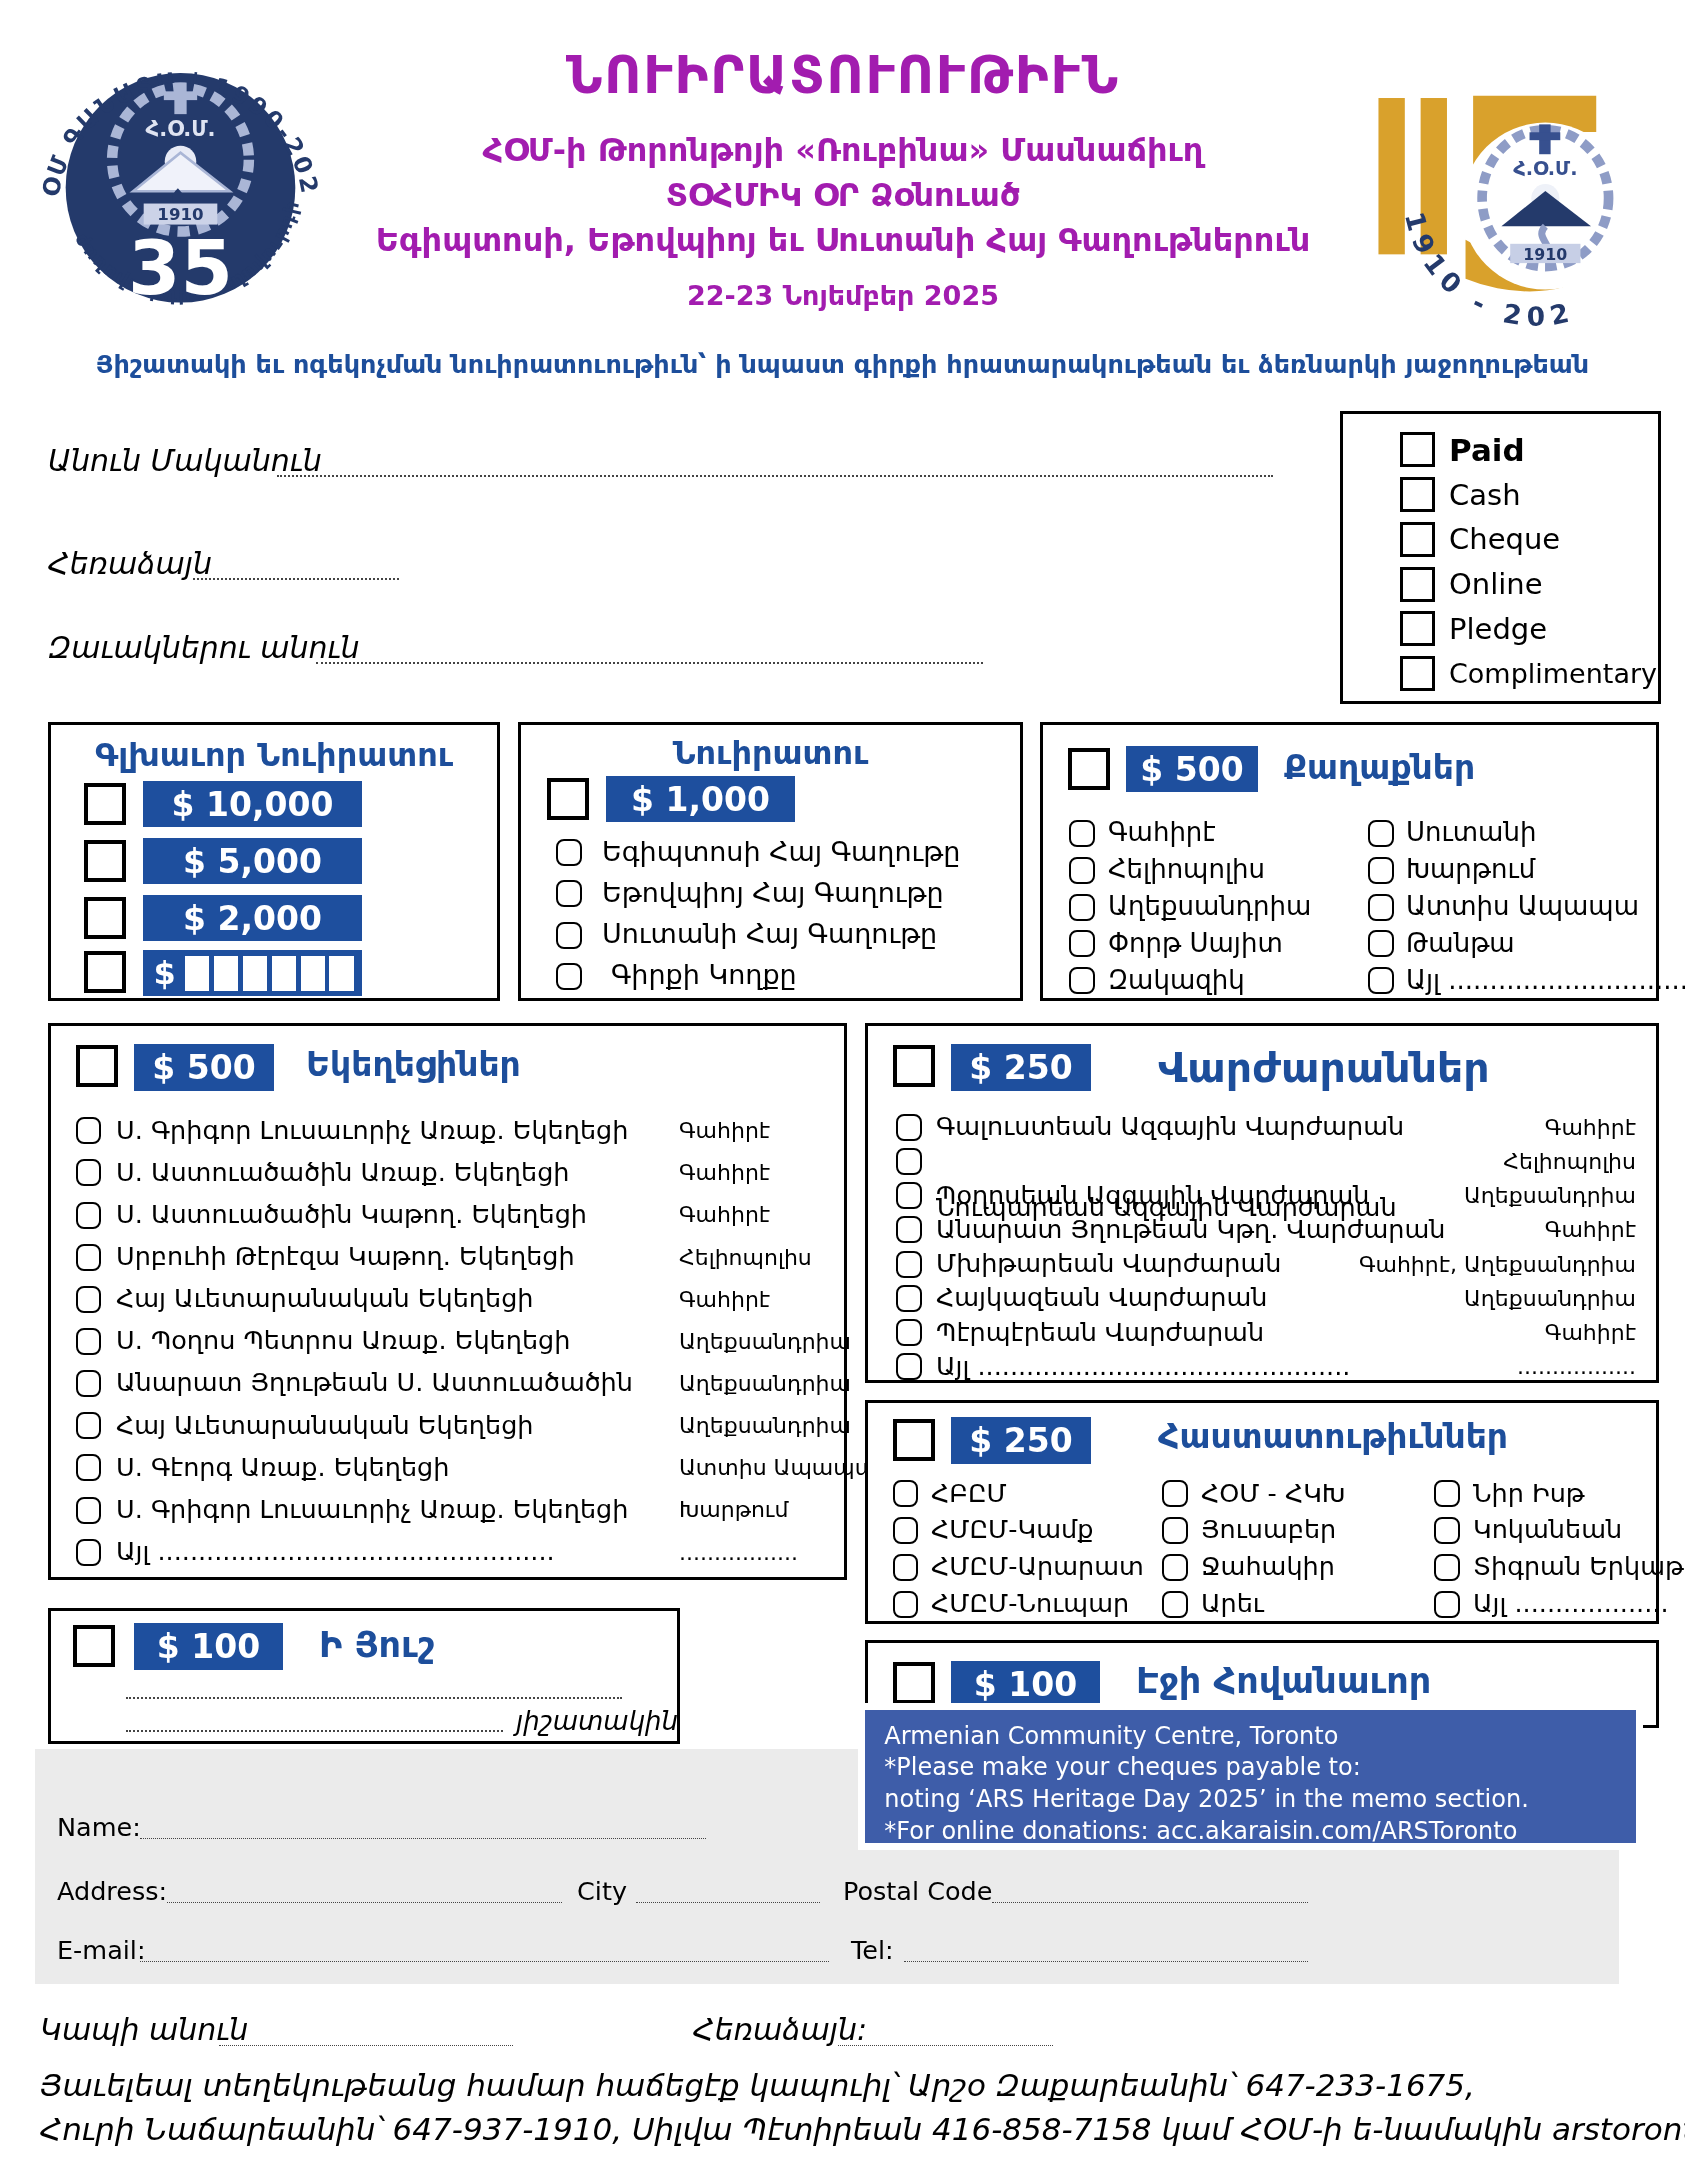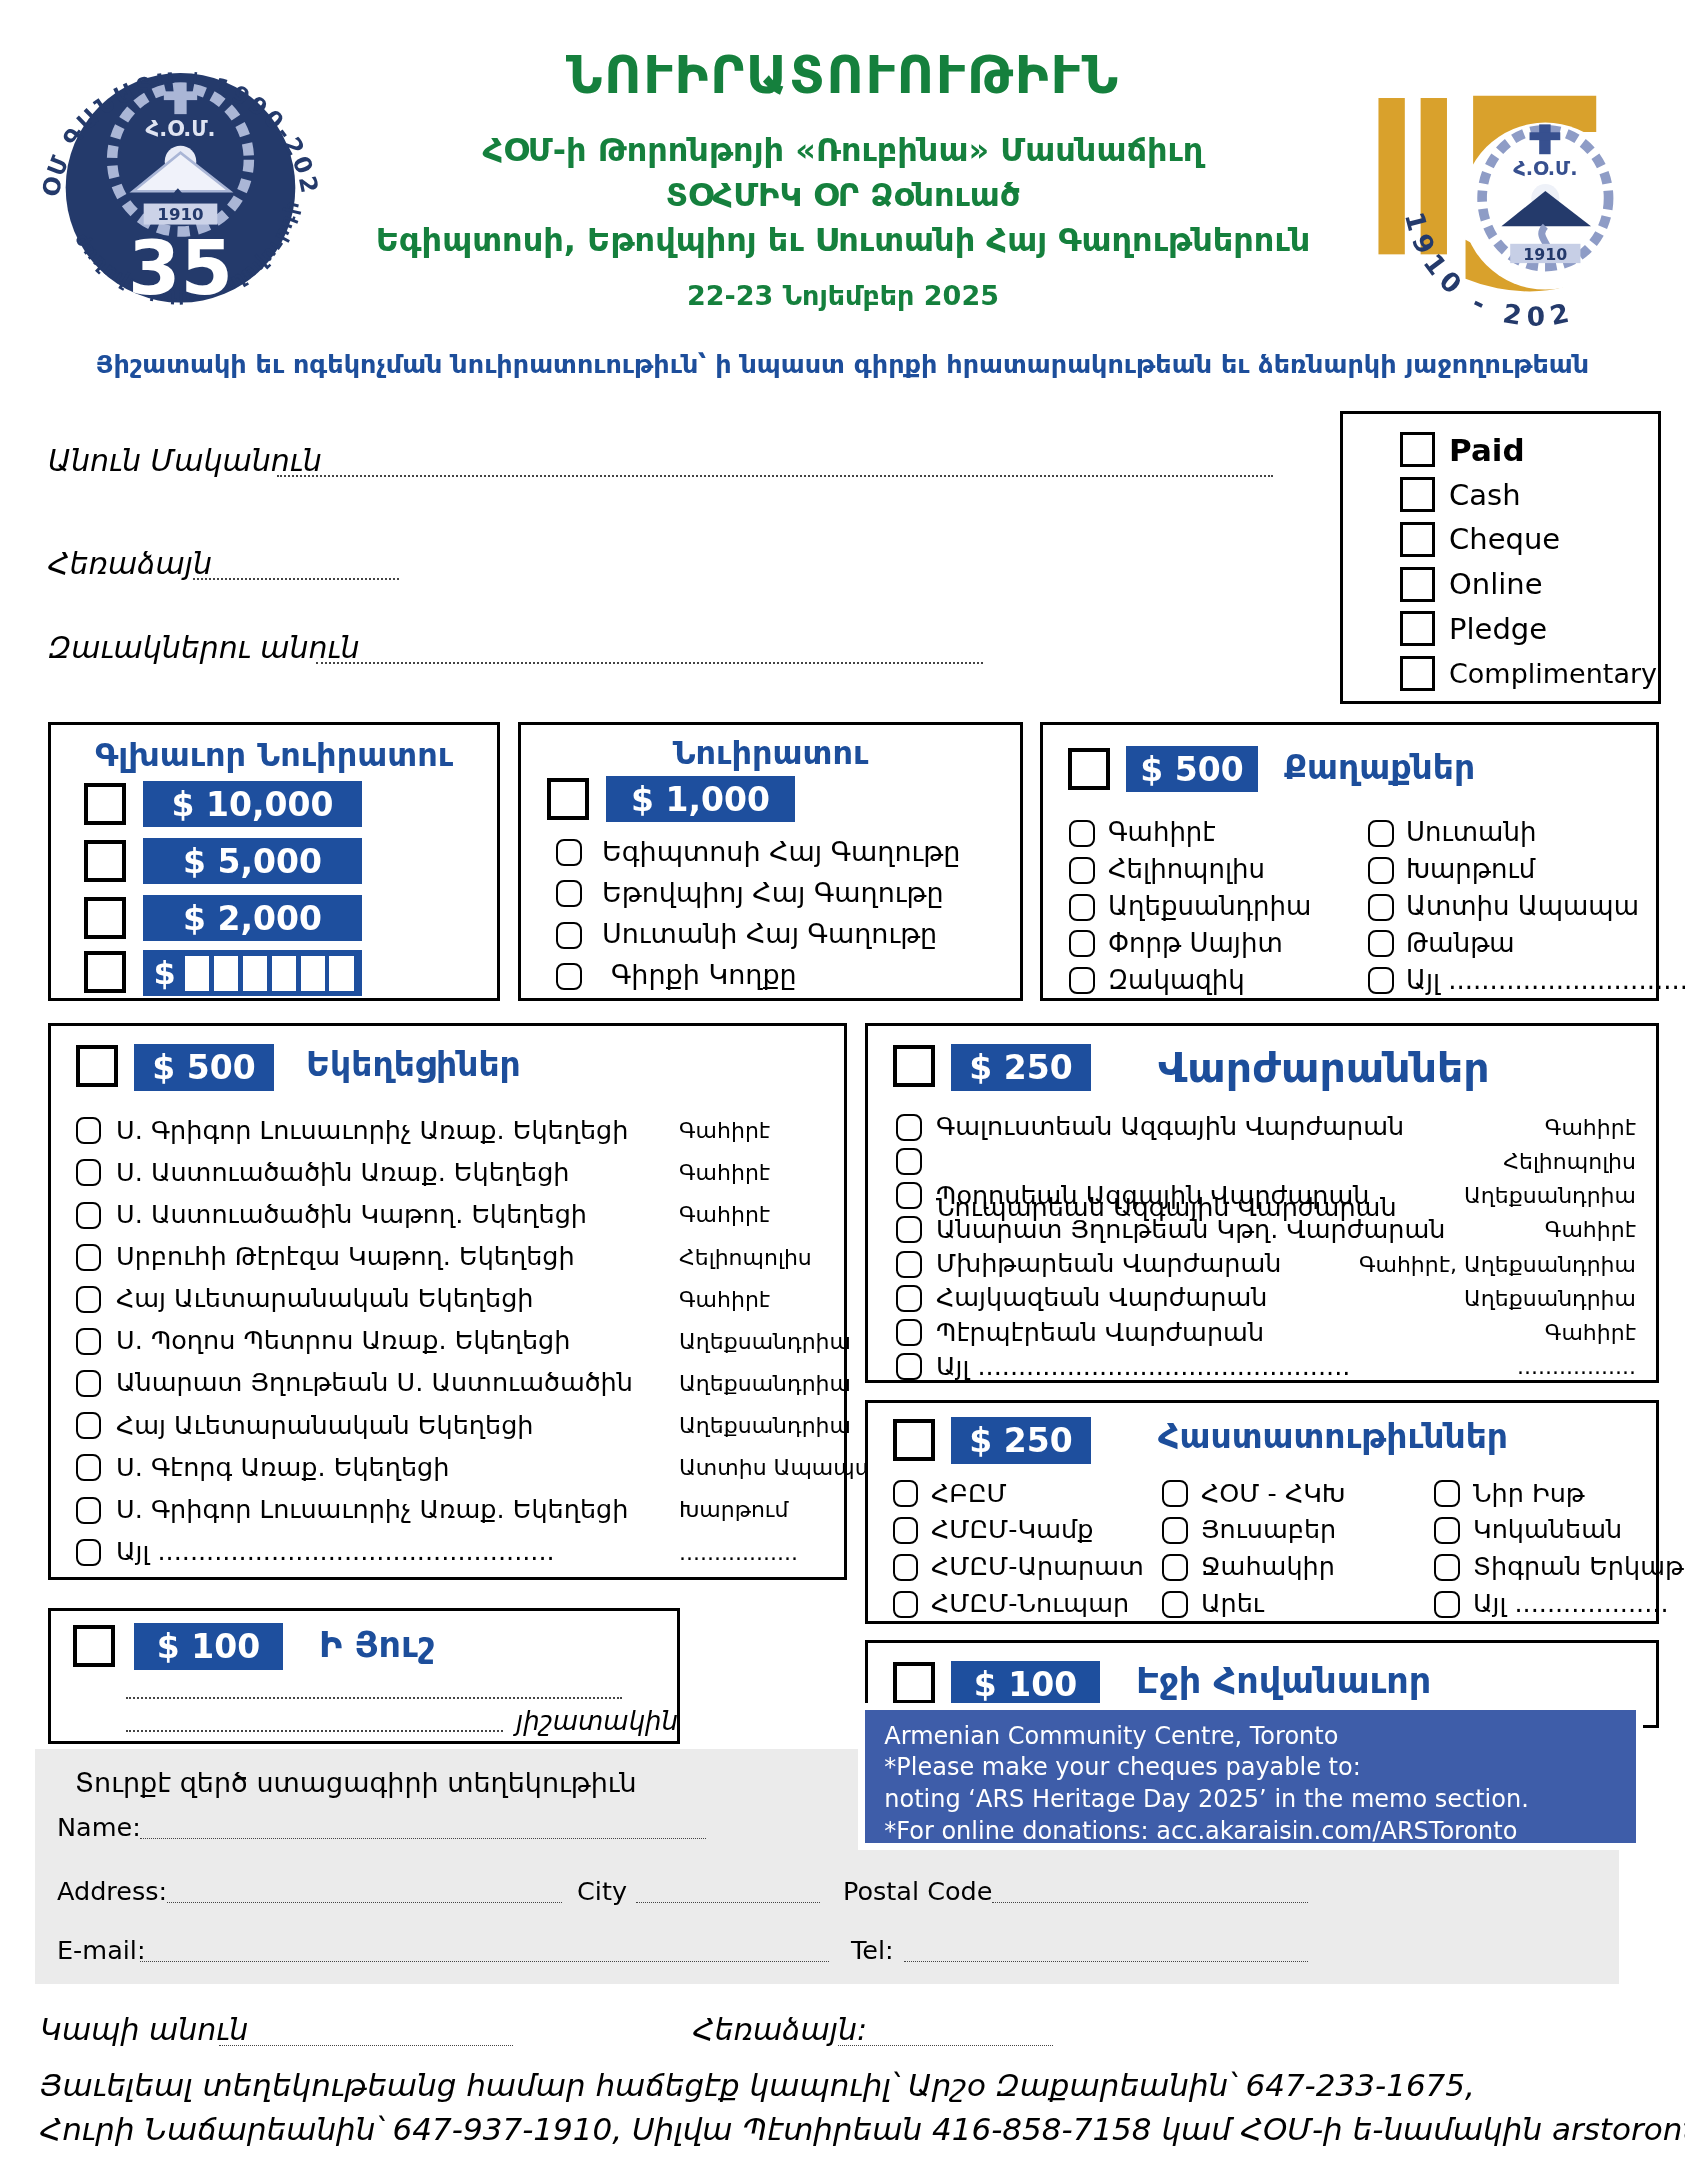--- a/index.html
+++ b/index.html
@@ -12,21 +12,21 @@
   .chk{display:inline-block;background:#fff;border:3.5px solid #000;box-sizing:border-box;}
   .chk-lg{width:42px;height:42px;border-width:4.4px;}
   .chk-sm{width:25.5px;height:27px;border-width:2.6px;border-radius:8px;}
   .chip{position:absolute;background:#1e4f9e;color:#fff;font-weight:700;
         display:flex;align-items:center;justify-content:center;box-sizing:border-box;}
   .btitle{position:absolute;color:#1d4e9b;font-weight:800;white-space:nowrap;}
   .dots{position:absolute;border-bottom:2.6px dotted #444;height:0.9px;}
   .lbl{position:absolute;font-size:30px;white-space:nowrap;font-style:italic;}
   .itm{position:absolute;font-size:25.5px;white-space:nowrap;}
   .city{position:absolute;font-size:22px;white-space:nowrap;}
-  .hdr{position:absolute;left:334px;top:46px;width:1018px;text-align:center;color:#15803d;}
+  .hdr{position:absolute;left:334px;top:46px;width:1018px;text-align:center;color:#a21caf;}
   .hdr .t1{font-size:51px;font-weight:800;letter-spacing:1.8px;}
   .hdr .t2{font-size:32px;font-weight:700;margin-top:26px;}
   .hdr .t3{font-size:32px;font-weight:700;margin-top:7px;}
   .hdr .t4{font-size:32px;font-weight:700;margin-top:7px;}
   .hdr .t5{font-size:27px;font-weight:700;margin-top:21px;}
   .note{position:absolute;left:865px;top:1710px;width:771px;height:133px;background:#3e5da9;
         color:#fff;font-size:24px;line-height:1.33;padding:10.5px 0 0 19.3px;box-sizing:border-box;
         box-shadow:0 0 0 7px #fff;}
   .gray{position:absolute;left:35px;top:1749px;width:1584px;height:235px;background:#ebebeb;}
   .ital{font-style:italic;}
@@ -309,21 +309,20 @@
     <div class="abs ital" style="left:465px;top:95px;font-size:26px;">յիշատակին</div>
   </div>
 
   <div class="box" style="left:865px;top:1640px;width:794px;height:88px;">
     <span class="chk chk-lg abs" style="left:24.6px;top:19.3px;"></span>
     <div class="chip" style="left:83px;top:17.6px;width:149px;height:47px;font-size:33px;">$ 100</div>
     <div class="btitle" style="left:268px;top:17.6px;font-size:35px;">Էջի Հովանաւոր</div>
   </div>
 
   <div class="gray">
-    <div class="abs" style="left:40px;top:17.6px;font-size:27px;">Տուրքէ զերծ ստացագիրի տեղեկութիւն</div>
     <div class="abs" style="left:22px;top:63px;font-size:25.5px;">Name:</div>
     <div class="dots" style="left:105px;top:88px;width:566px;border-bottom-width:1.8px;"></div>
     <div class="abs" style="left:22px;top:127px;font-size:25.5px;">Address:</div>
     <div class="dots" style="left:132px;top:152px;width:395px;border-bottom-width:1.8px;"></div>
     <div class="abs" style="left:542px;top:127px;font-size:25.5px;">City</div>
     <div class="dots" style="left:601px;top:152px;width:184px;border-bottom-width:1.8px;"></div>
     <div class="abs" style="left:808px;top:127px;font-size:25.5px;">Postal Code</div>
     <div class="dots" style="left:957px;top:152px;width:316px;border-bottom-width:1.8px;"></div>
     <div class="abs" style="left:22px;top:186px;font-size:25.5px;">E-mail:</div>
     <div class="dots" style="left:105px;top:211px;width:689px;border-bottom-width:1.8px;"></div>

